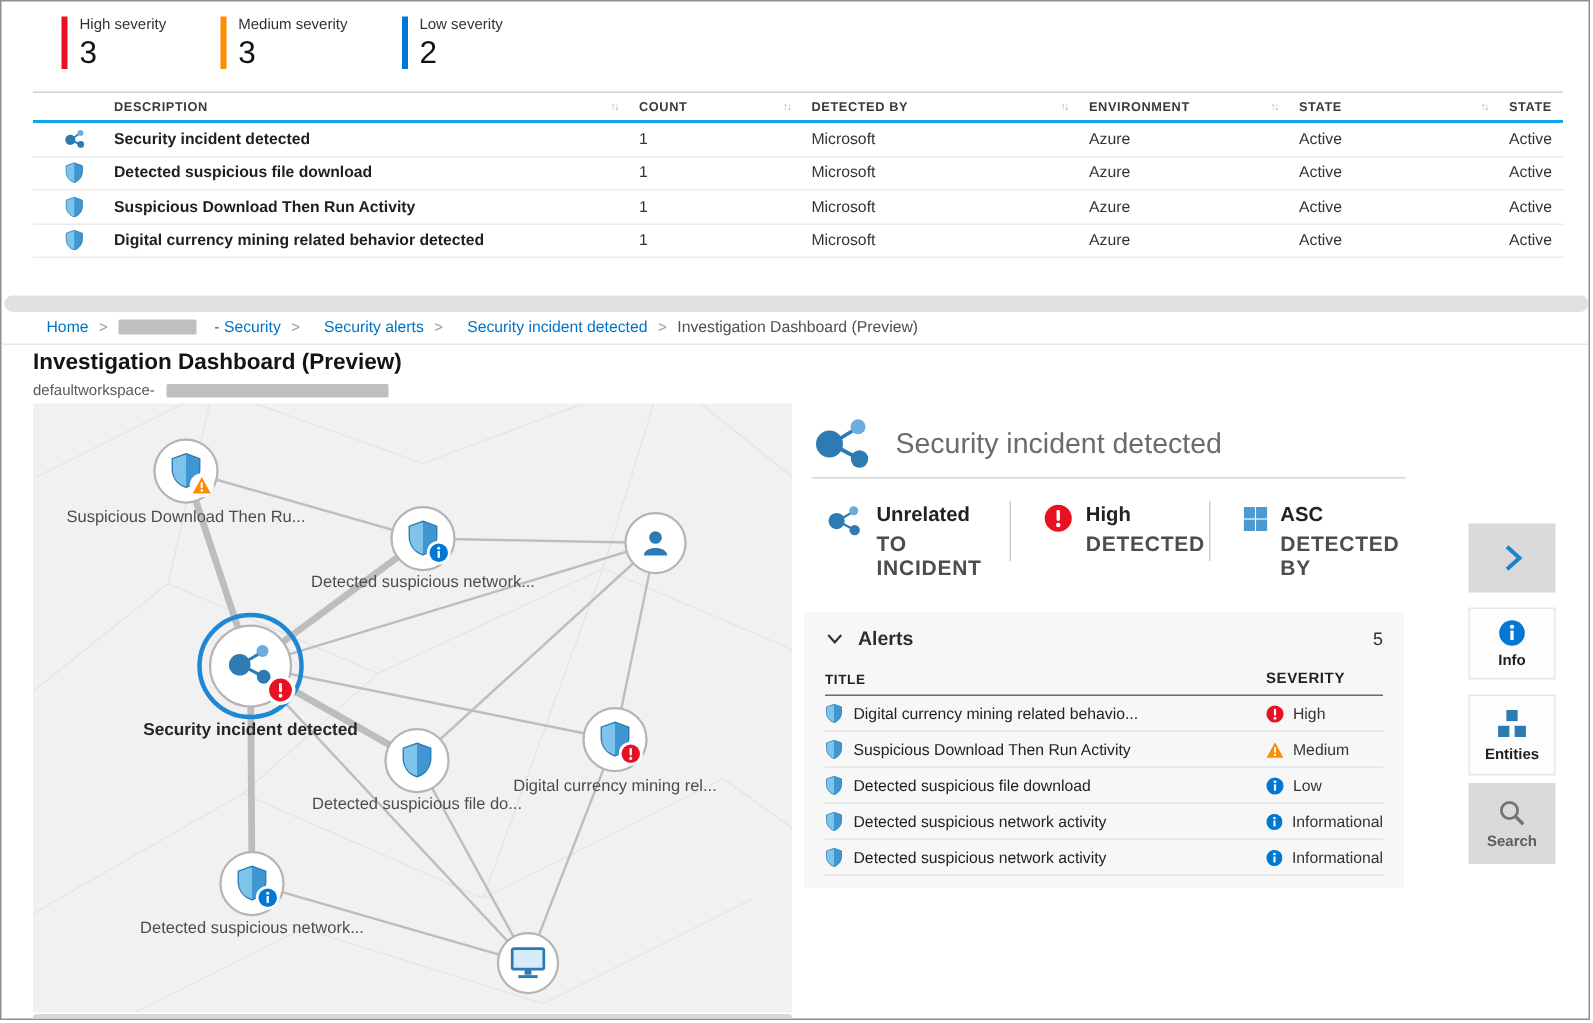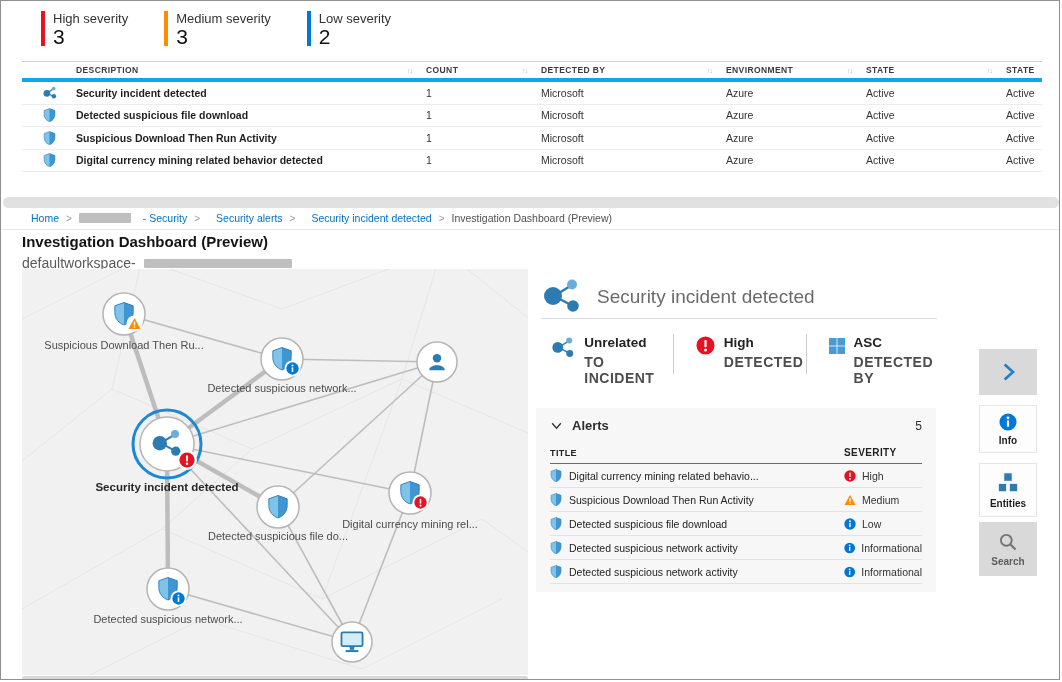--- a/index.html
+++ b/index.html
@@ -5,27 +5,27 @@
   * { box-sizing: border-box; margin: 0; padding: 0; }
   body { margin: 0; background: #fff; font-family: "Liberation Sans", sans-serif; }
   .window { position: relative; width: 1060px; height: 680px; border: 1px solid #8f8f8f; background: #fff; overflow: hidden; }
 
   
   .sev-row { position: absolute; top: 10px; left: 40px; display: flex; gap: 36px; }
   .sev { display: flex; flex-direction: column; justify-content: space-between; height: 35px; padding-left: 8px; border-left: 4px solid #ccc; cursor: pointer; }
   .sev.high { border-color: #e81123; }
   .sev.medium { border-color: #ff8c00; }
   .sev.low { border-color: #0078d4; }
-  .sev-label { font-size: 13px; color: #333; white-space: nowrap; }
+  .sev-label { font-size: 10px; color: #333; white-space: nowrap; }
   .sev-count { font-size: 21px; color: #111; line-height: 1; }
 
   
   .top-table { position: absolute; top: 60px; left: 21px; width: 1020px; }
   .tt-grid { display: grid; grid-template-columns: 54px 350px 115px 185px 140px 140px 1fr; align-items: center; }
-  .tt-header { height: 21px; border-top: 1px solid #cfcfcf; border-bottom: 4px solid #0ea5e9; }
+  .tt-header { height: 21px; border-top: 1px solid #cfcfcf; border-bottom: 2px solid #0ea5e9; }
   .tt-header .cell { display: flex; align-items: center; justify-content: space-between; font-size: 8.5px; font-weight: bold; color: #3b3b3b; letter-spacing: 0.4px; padding-right: 14px; }
   .tt-header .cell.right { justify-content: flex-end; gap: 8px; padding-right: 16px; }
   .sort { font-size: 7px; color: #b3b3b3; letter-spacing: -1px; cursor: pointer; }
   .tt-row { height: 22.5px; border-bottom: 1px solid #ececec; cursor: pointer; }
   .tt-row .icon-cell { display: flex; justify-content: center; }
   .tt-row .desc { font-size: 10.5px; font-weight: bold; color: #1f1f1f; white-space: nowrap; overflow: hidden; }
   .tt-row .val { font-size: 10.5px; color: #333; }
   .tt-row .val.right { text-align: right; padding-right: 16px; }
 
   
@@ -36,21 +36,21 @@
   .crumb { color: #0072c6; text-decoration: none; cursor: pointer; white-space: nowrap; padding-left: 9px; }
   .crumb-current { color: #4f4f4f; }
   .sep::before { content: ">"; color: #9a9a9a; font-size: 10px; }
   .crumb-group { display: inline-flex; align-items: center; gap: 3px; }
   .redact { display: inline-block; background: #bfbfbf; border-radius: 1px; }
   .redact-crumb { width: 52px; height: 10px; }
   .redact-sub { width: 148px; height: 9px; }
   .blade-divider { position: absolute; top: 228px; left: 0; width: 100%; height: 1px; background: #e8e8e8; }
 
   .page-title { position: absolute; top: 232px; left: 21px; font-size: 15px; font-weight: bold; color: #141414; }
-  .page-sub { position: absolute; top: 254px; left: 21px; display: flex; align-items: center; gap: 8px; font-size: 14px; color: #5a5a5a; justify-content: flex-end; }
+  .page-sub { position: absolute; top: 254px; left: 21px; display: flex; align-items: center; gap: 8px; font-size: 10px; color: #5a5a5a; justify-content: flex-end; }
 
   
   .graph { position: absolute; top: 268px; left: 21px; width: 506px; height: 406px; background: #f1f1f2; overflow: hidden; }
   .graph-svg { position: absolute; top: 0; left: 0; }
   .gnode-label { position: absolute; font-size: 11px; color: #4d4d4d; text-align: center; white-space: nowrap; }
   .gnode-label.selected { font-size: 11.5px; font-weight: bold; color: #262626; }
 
   
   .details-header { position: absolute; top: 274px; left: 540px; width: 396px; display: flex; align-items: center; gap: 14px; height: 44px; border-bottom: 1px solid #d8d8d8; }
   .details-title { font-size: 19px; color: #6b6b6b; }

